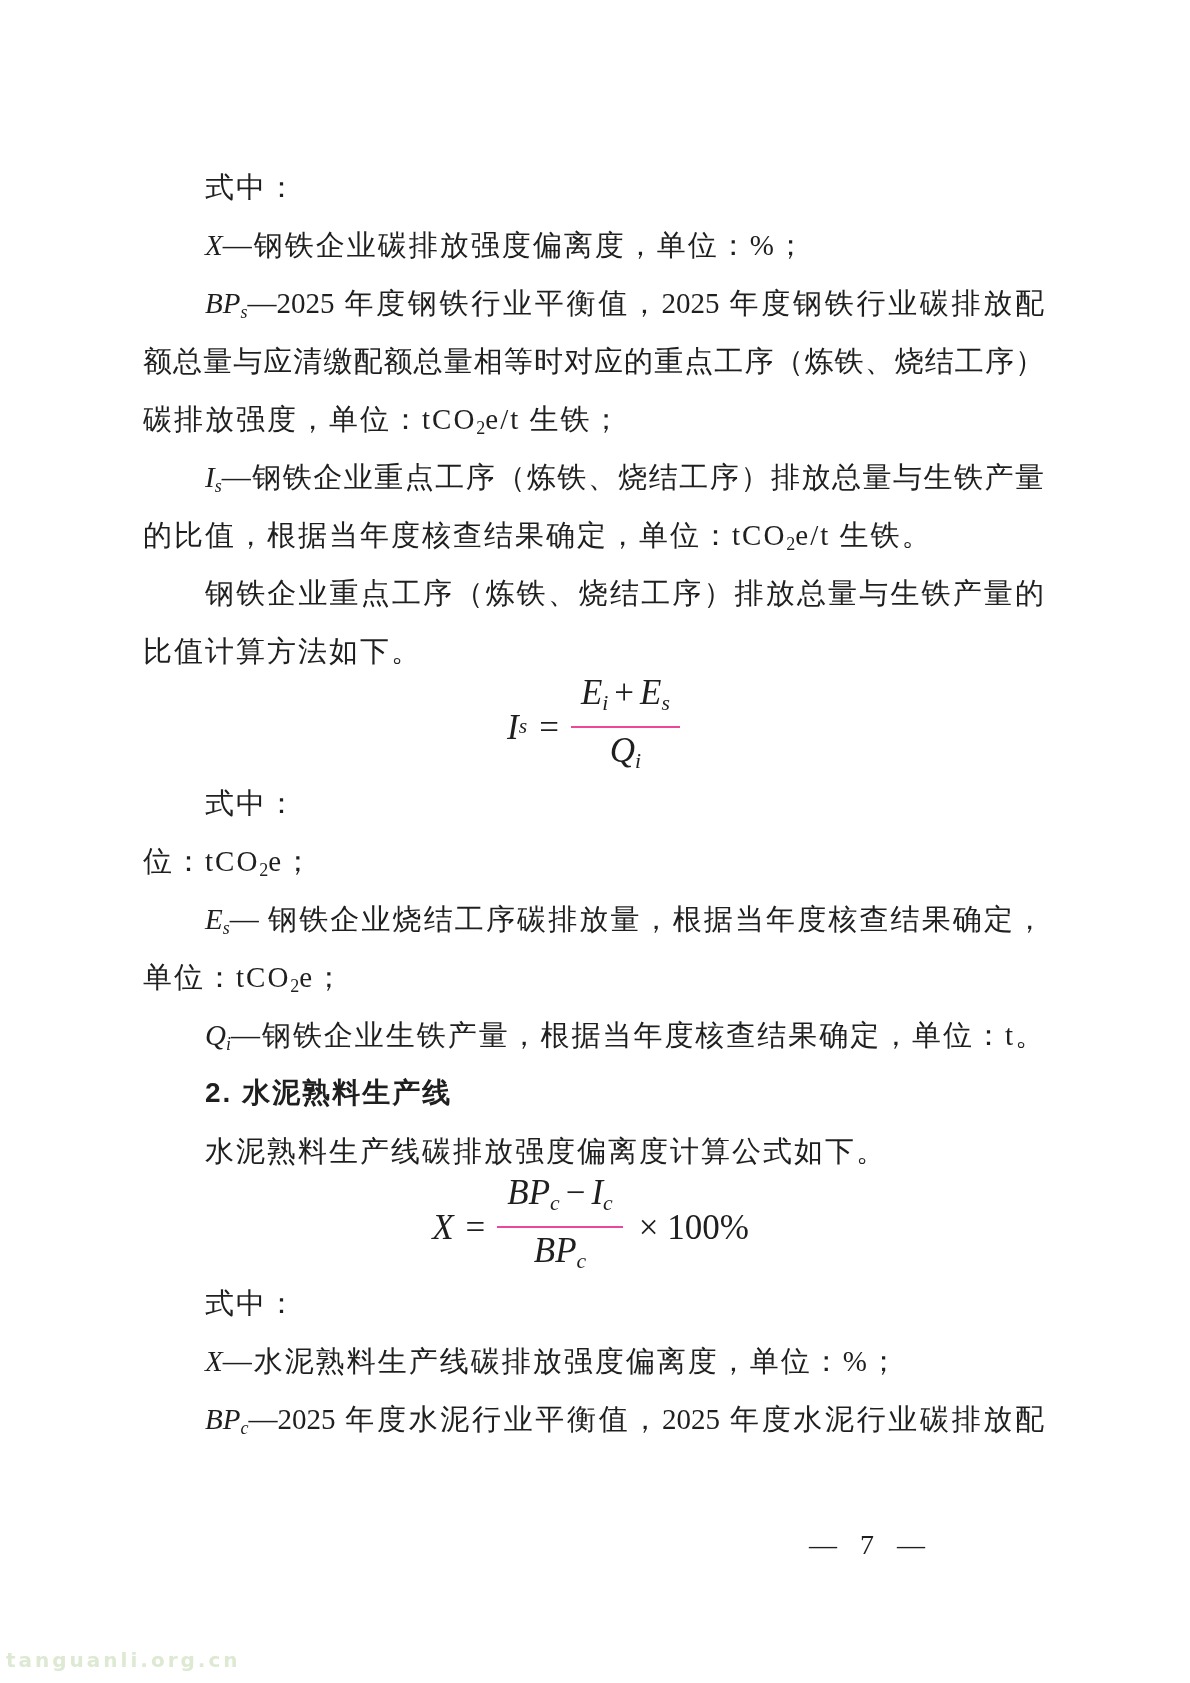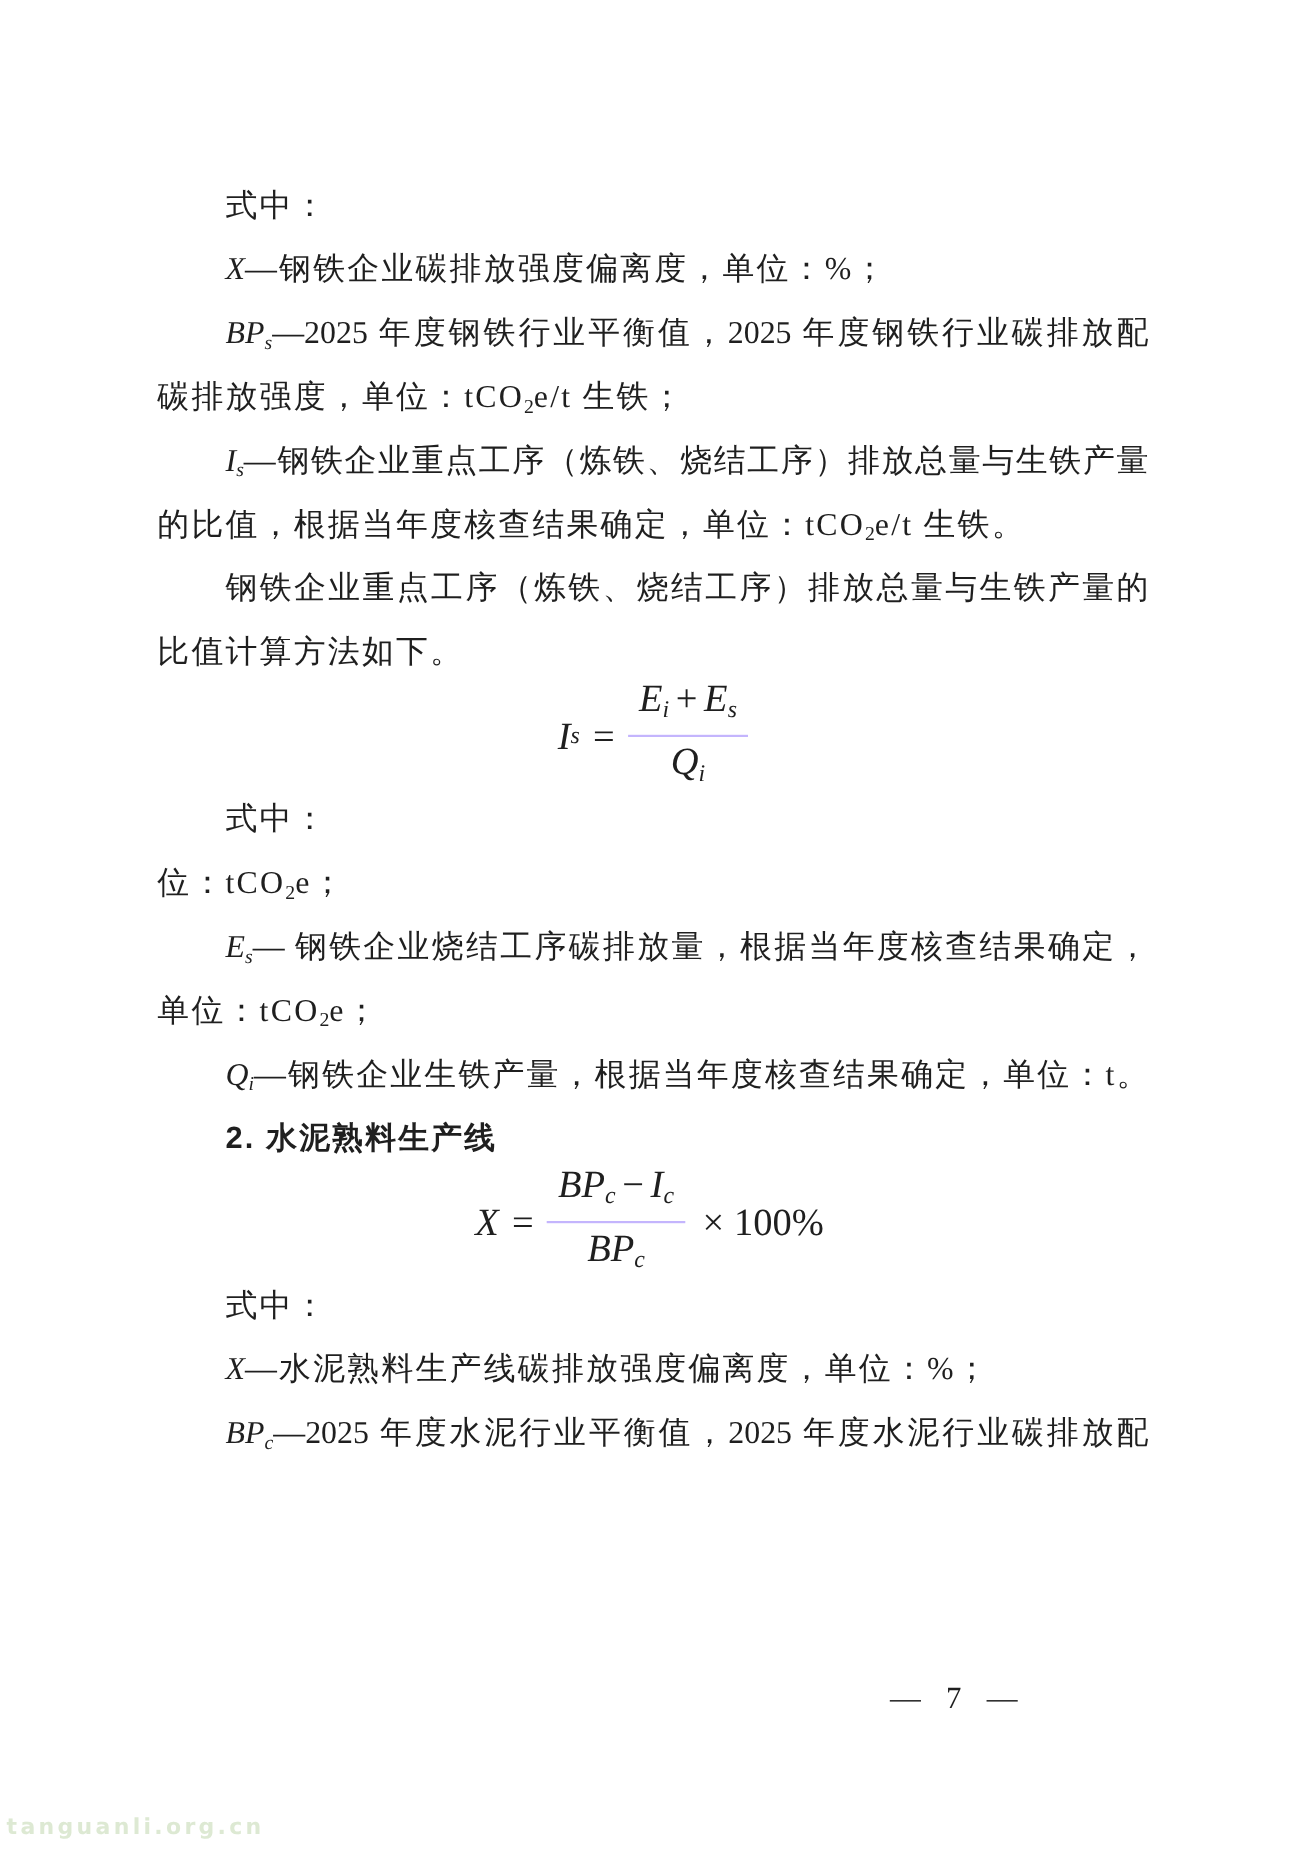--- a/index.html
+++ b/index.html
@@ -86,21 +86,21 @@
     font-style: normal;
     margin-left: 10px;
   }
   .frac {
     display: inline-flex;
     flex-direction: column;
     align-items: center;
   }
   .frac .num {
     padding: 0 10px 4px 10px;
-    border-bottom: 2px solid #c4b5fd;
+    border-bottom: 2px solid #ec4899;
     line-height: 38px;
   }
   .frac .den {
     padding-top: 4px;
     line-height: 38px;
     text-align: right;
   }
   .page-number {
     position: absolute;
     right: 150px;
@@ -124,20 +124,21 @@
   }
 </style>
 </head>
 <body>
 
 <div class="page">
   <div class="doc">
       <div class="line indent"><span>式中：</span></div>
       <div class="line indent"><span class="run-var">X</span><span>—钢铁企业碳排放强度偏离度，单位：%；</span></div>
       <div class="line indent justify"><span class="run-var">BP</span><span class="run-var run-sub">s</span><span>—2025 年度钢铁行业平衡值，2025 年度钢铁行业碳排放配</span></div>
+      <div class="line justify"><span>额总量与应清缴配额总量相等时对应的重点工序（炼铁、烧结工序）</span></div>
       <div class="line"><span>碳排放强度，单位：tCO</span><span class="run-sub">2</span><span>e/t 生铁；</span></div>
       <div class="line indent justify"><span class="run-var">I</span><span class="run-var run-sub">s</span><span>—钢铁企业重点工序（炼铁、烧结工序）排放总量与生铁产量</span></div>
       <div class="line"><span>的比值，根据当年度核查结果确定，单位：tCO</span><span class="run-sub">2</span><span>e/t 生铁。</span></div>
       <div class="line indent justify"><span>钢铁企业重点工序（炼铁、烧结工序）排放总量与生铁产量的</span></div>
       <div class="line"><span>比值计算方法如下。</span></div>
       <div class="formula-row">
         <span class="formula run-var">
           <span class="run-var">I</span>
           <span class="run-var run-sub">s</span>
           <span class="f-eq">=</span>
@@ -146,20 +147,21 @@
             <span class="den"><span class="run-var">Q</span><span class="run-var run-sub">i</span></span>
           </span>
         </span>
       </div>
       <div class="line indent"><span>式中：</span></div>
       <div class="line"><span>位：tCO</span><span class="run-sub">2</span><span>e；</span></div>
       <div class="line indent justify"><span class="run-var">E</span><span class="run-var run-sub">s</span><span>— 钢铁企业烧结工序碳排放量，根据当年度核查结果确定，</span></div>
       <div class="line"><span>单位：tCO</span><span class="run-sub">2</span><span>e；</span></div>
       <div class="line indent justify"><span class="run-var">Q</span><span class="run-var run-sub">i</span><span>—钢铁企业生铁产量，根据当年度核查结果确定，单位：t。</span></div>
       <div class="line heading indent"><span>2. 水泥熟料生产线</span></div>
+      <div class="line indent"><span>水泥熟料生产线碳排放强度偏离度计算公式如下。</span></div>
       <div class="formula-row">
         <span class="formula run-var">
           <span class="run-var">X</span>
           <span class="f-eq">=</span>
           <span class="frac">
             <span class="num"><span class="run-var">BP</span><span class="run-var run-sub">c</span><span class="f-op">−</span><span class="run-var">I</span><span class="run-var run-sub">c</span></span>
             <span class="den"><span class="run-var">BP</span><span class="run-var run-sub">c</span></span>
           </span>
           <span class="f-suffix"><span class="f-op">× 100%</span></span>
         </span>

